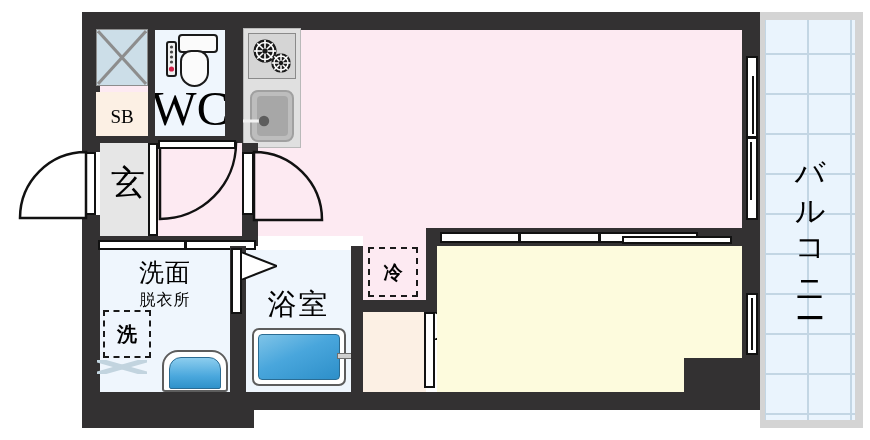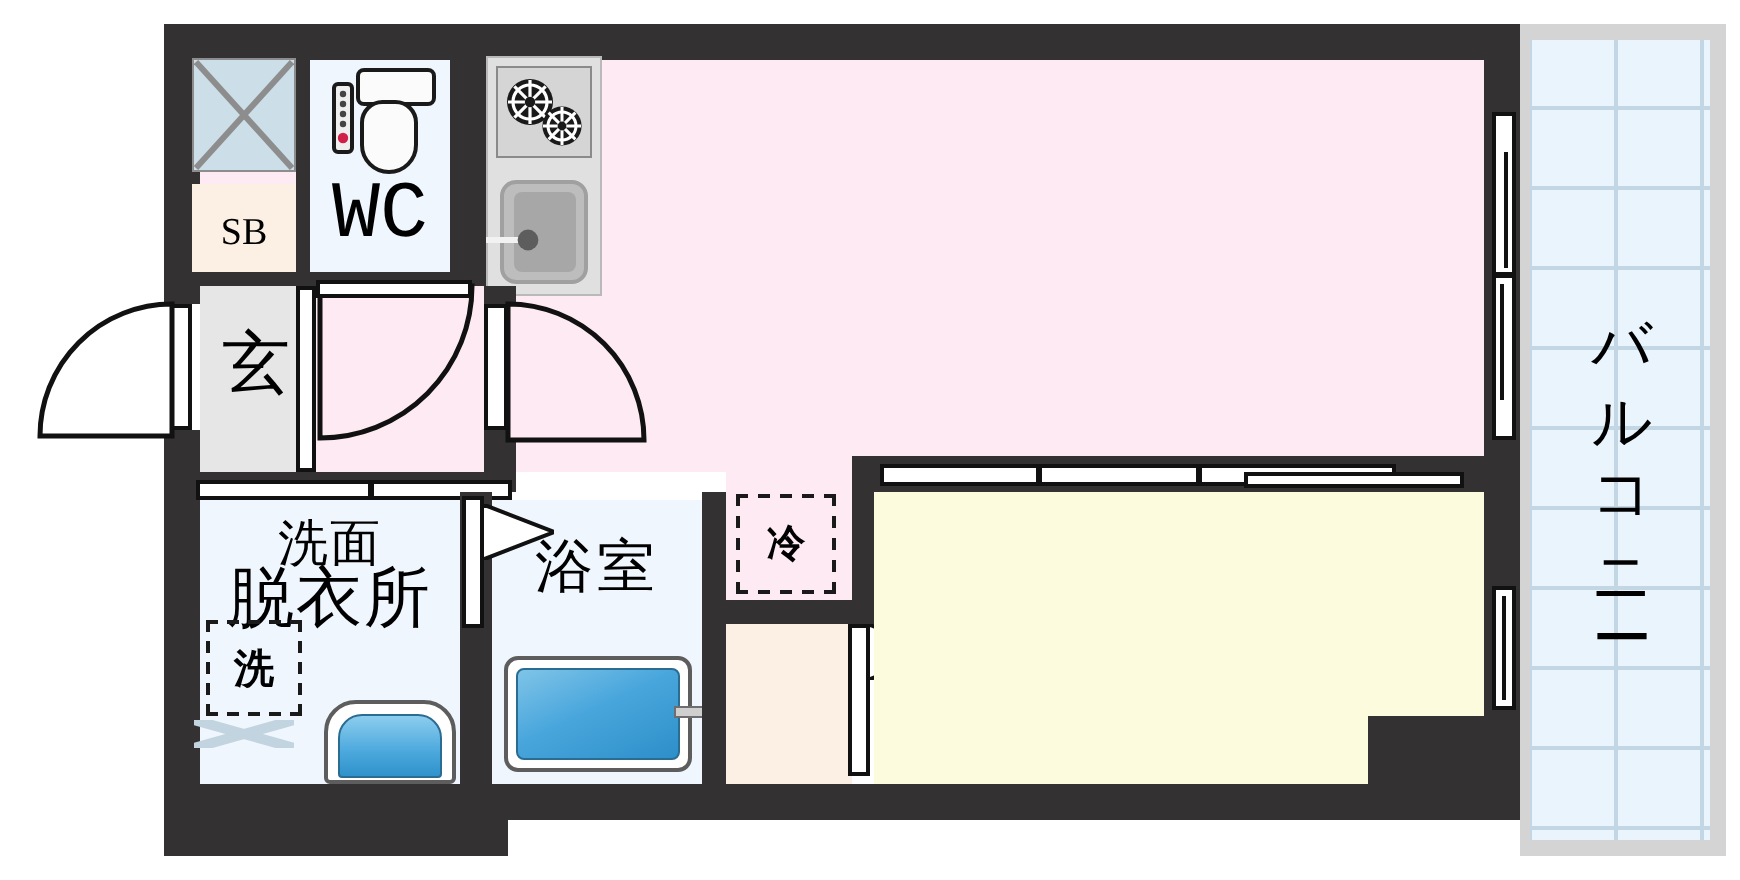--- a/index.html
+++ b/index.html
@@ -48,25 +48,25 @@
     color: #000;
     line-height: 1.0;
     white-space: nowrap;
     pointer-events: none;
   }
   .lbl-ldk       { font-size: 56px; letter-spacing: 1px; }
   .lbl-ldk-area  { font-size: 54px; }
   .lbl-you       { font-size: 50px; letter-spacing: 2px; }
   .lbl-you-area  { font-size: 50px; }
   .lbl-sb        { font-size: 19px; }
-  .lbl-wc        { font-size: 40px; font-family: Liberation Mono, monospace; }
+  .lbl-wc        { font-size: 48px; }
   .lbl-cl        { font-size: 38px; }
   .lbl-gen       { font-size: 34px; font-family: "DejaVu Sans", sans-serif; font-weight: 500;}
   .lbl-wet1      { font-size: 25px; letter-spacing: 1px; }
-  .lbl-wet2      { font-size: 33px; letter-spacing: 1px; }
+  .lbl-wet2      { font-size: 16px; letter-spacing: 1px; }
   .lbl-yoku      { font-size: 29px; letter-spacing: 2px; }
   .lbl-sen       { font-size: 20px; font-weight: bold; font-family: "DejaVu Sans", sans-serif; }
   .lbl-rei       { font-size: 19px; font-weight: bold; font-family: "DejaVu Sans", sans-serif; }
   .lbl-balcony {
     writing-mode: vertical-rl;
     font-size: 30px;
     letter-spacing: 7px;
     line-height: 1;
   }
 
@@ -275,21 +275,21 @@
   <div class="abs vent-x" style="left:98px; top:333px; width:0px; height:0px;"></div>
   <div class="abs" style="left:97px; top:360px; width:50px; height:14px;">
     <svg width="50" height="14" viewBox="0 0 50 14">
       <line x1="0" y1="0" x2="50" y2="14" stroke="#c2d4df" stroke-width="5"></line>
       <line x1="0" y1="14" x2="50" y2="0" stroke="#c2d4df" stroke-width="5"></line>
     </svg>
   </div>
 
   <div class="abs wall" style="left:230px; top:246px; width:16px; height:146px;"></div>
   <div class="abs room-wet" style="left:246px; top:250px; width:105px; height:142px;"></div>
-  <div class="abs label lbl-yoku" style="left:246px; top:264px; width:105px; height:40px;">浴室</div>
+  <div class="abs label lbl-yoku" style="left:246px; top:284px; width:105px; height:40px;">浴室</div>
 
   <div class="abs door-leaf" style="left:231px; top:248px; width:11px; height:66px;"></div>
   <div class="abs" style="left:241px; top:252px; width:36px; height:28px;">
     <svg width="36" height="28" viewBox="0 0 36 28">
       <path d="M 0 0 L 36 14 L 0 28 Z" fill="#ffffff" stroke="#111" stroke-width="2"></path>
     </svg>
   </div>
 
   <div class="abs tub-outer" style="left:252px; top:328px; width:94px; height:58px;"></div>
   <div class="abs tub-inner" style="left:258px; top:334px; width:82px; height:46px;"></div>

